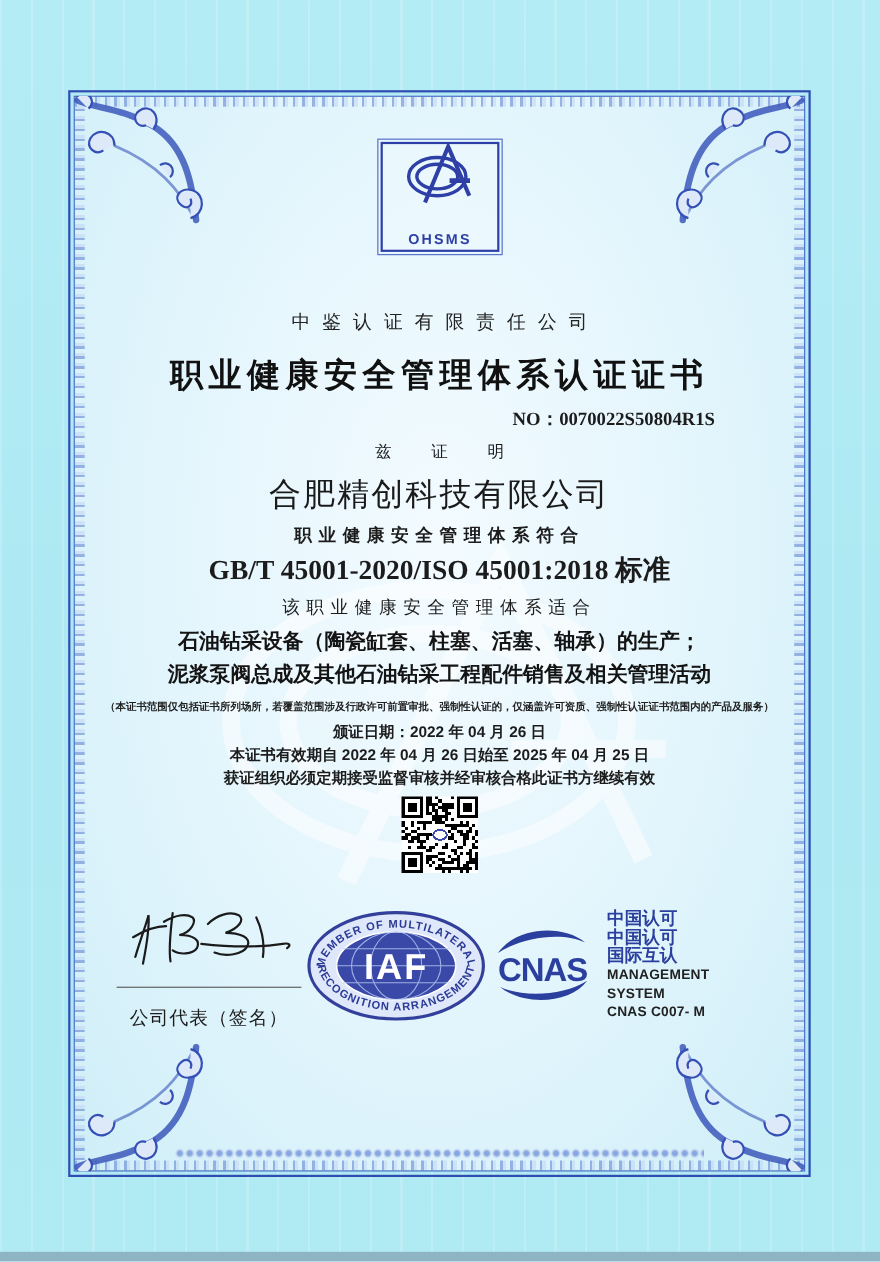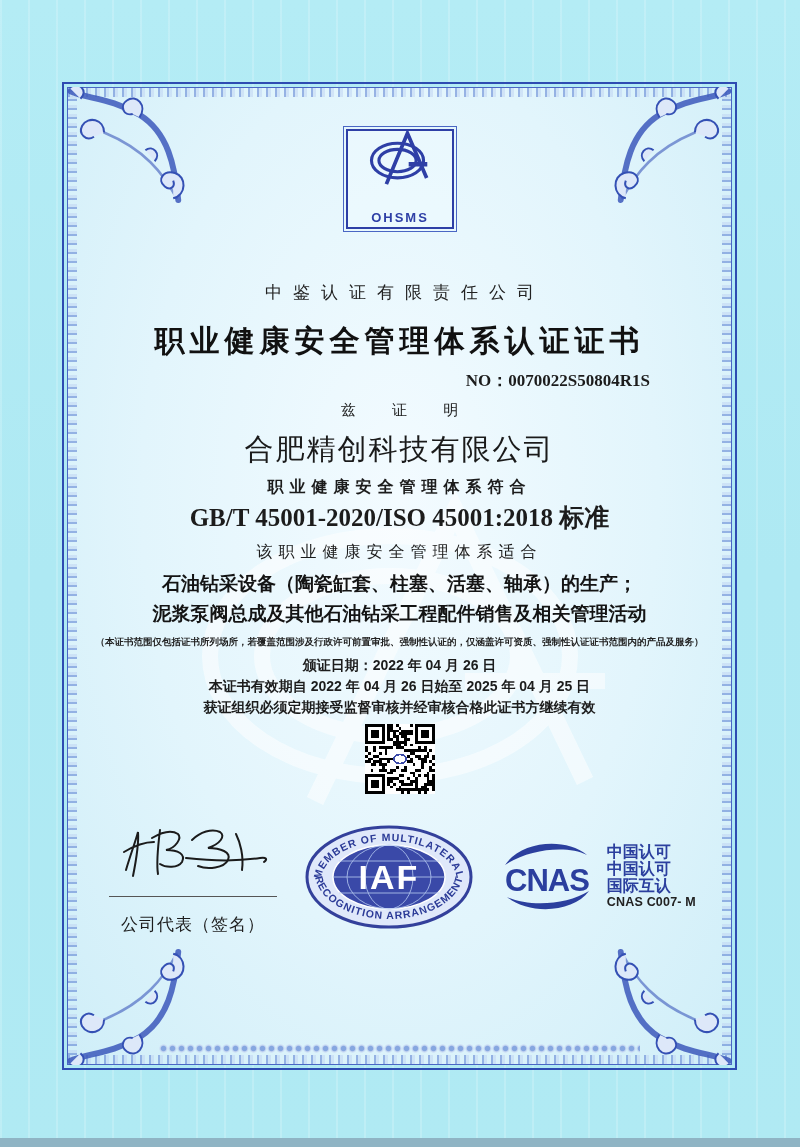--- a/index.html
+++ b/index.html
@@ -401,20 +401,21 @@
         <div class="cnas-group">
           <svg width="104" height="84" viewBox="0 0 104 84">
             <path d="M10,30 C26,6 70,2 92,20 C72,10 34,14 10,30 Z" fill="#2b3f9e"></path>
             <text x="52" y="56" text-anchor="middle" font-family="Liberation Sans, DejaVu Sans, sans-serif" font-size="31" font-weight="bold" fill="#2b3f9e" letter-spacing="-1">CNAS</text>
             <path d="M12,62 C34,80 78,78 94,56 C72,70 34,72 12,62 Z" fill="#2b3f9e"></path>
           </svg>
           <div class="cnas-text">
             <div class="zh">中国认可</div>
             <div class="zh">中国认可</div>
             <div class="zh">国际互认</div>
+            <div class="en">MANAGEMENT SYSTEM</div>
             <div class="en">CNAS C007- M</div>
           </div>
         </div>
       </div>
 
     </div>
   </div>
 
   <div class="scan-edge"></div>
 </div>

